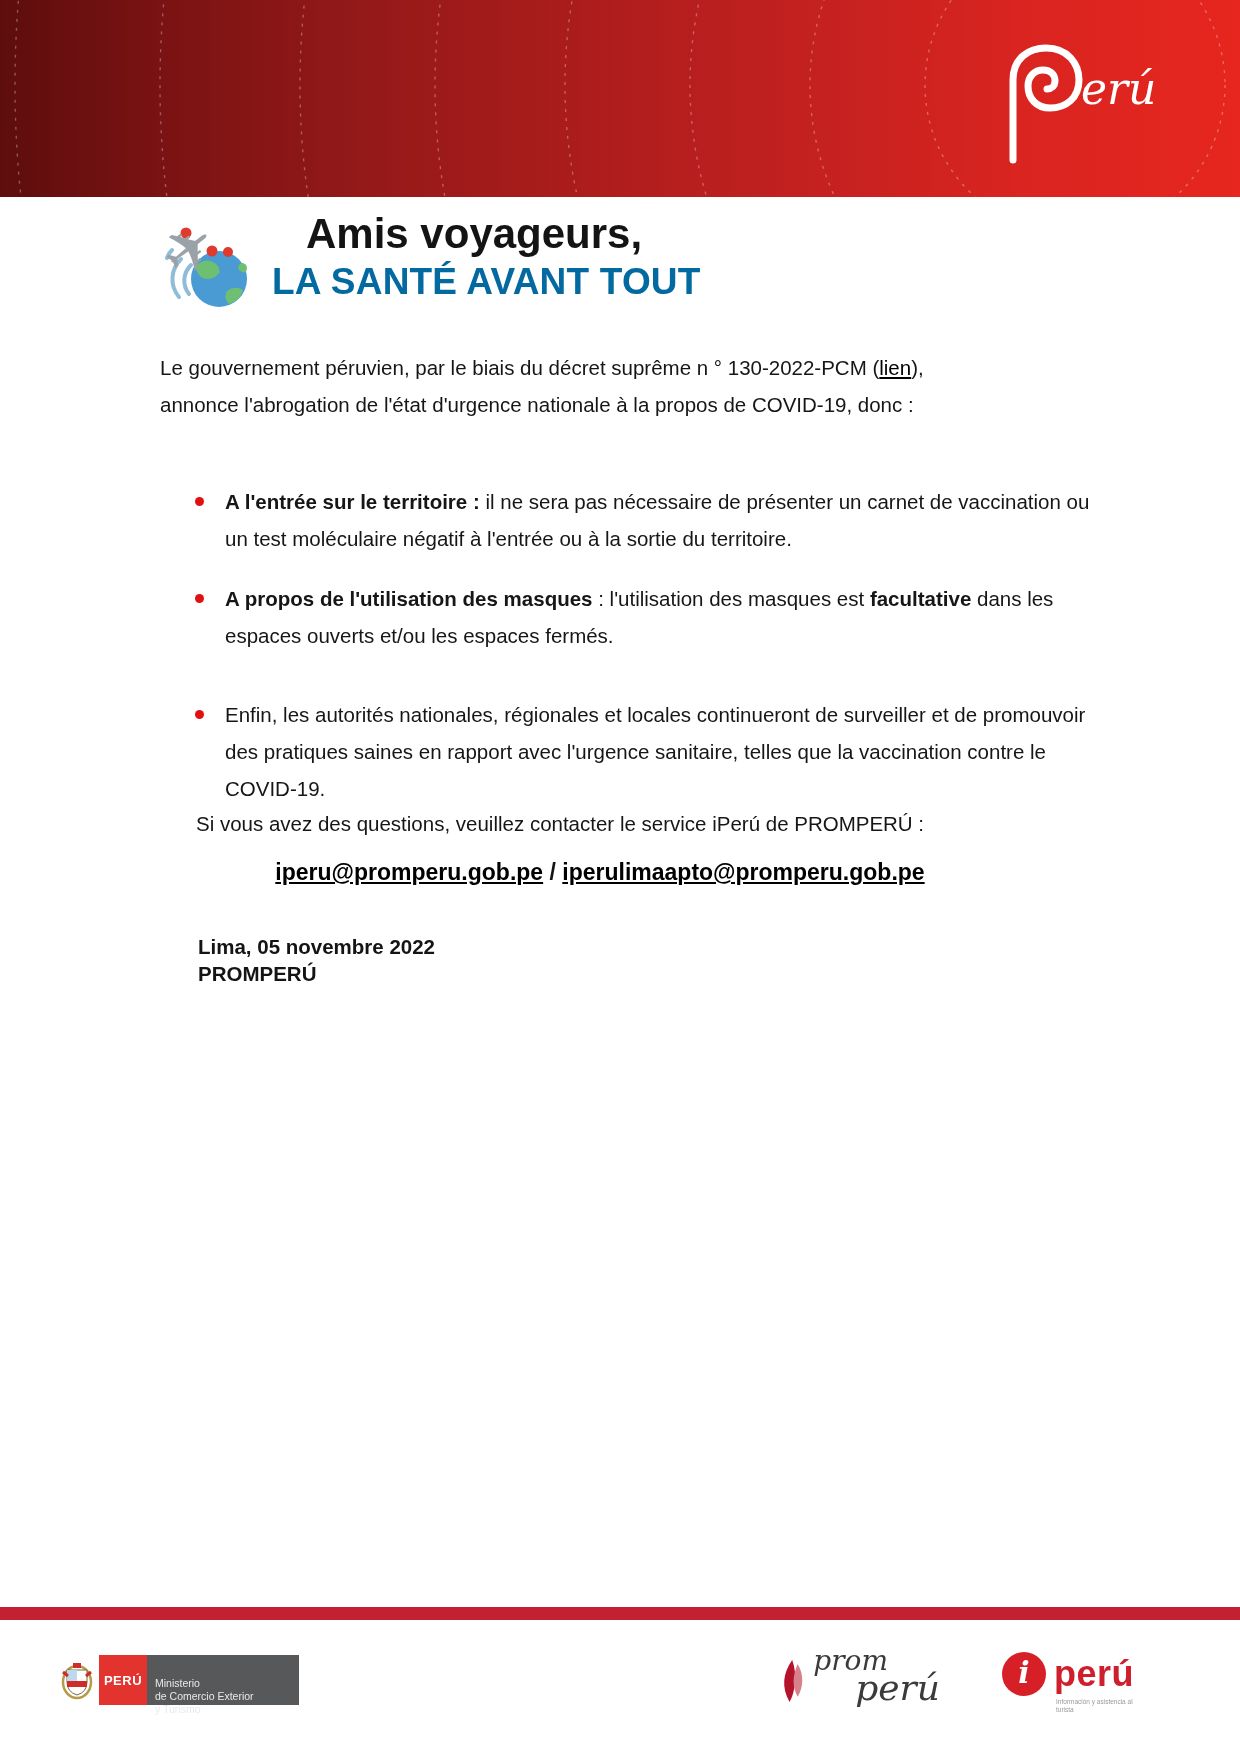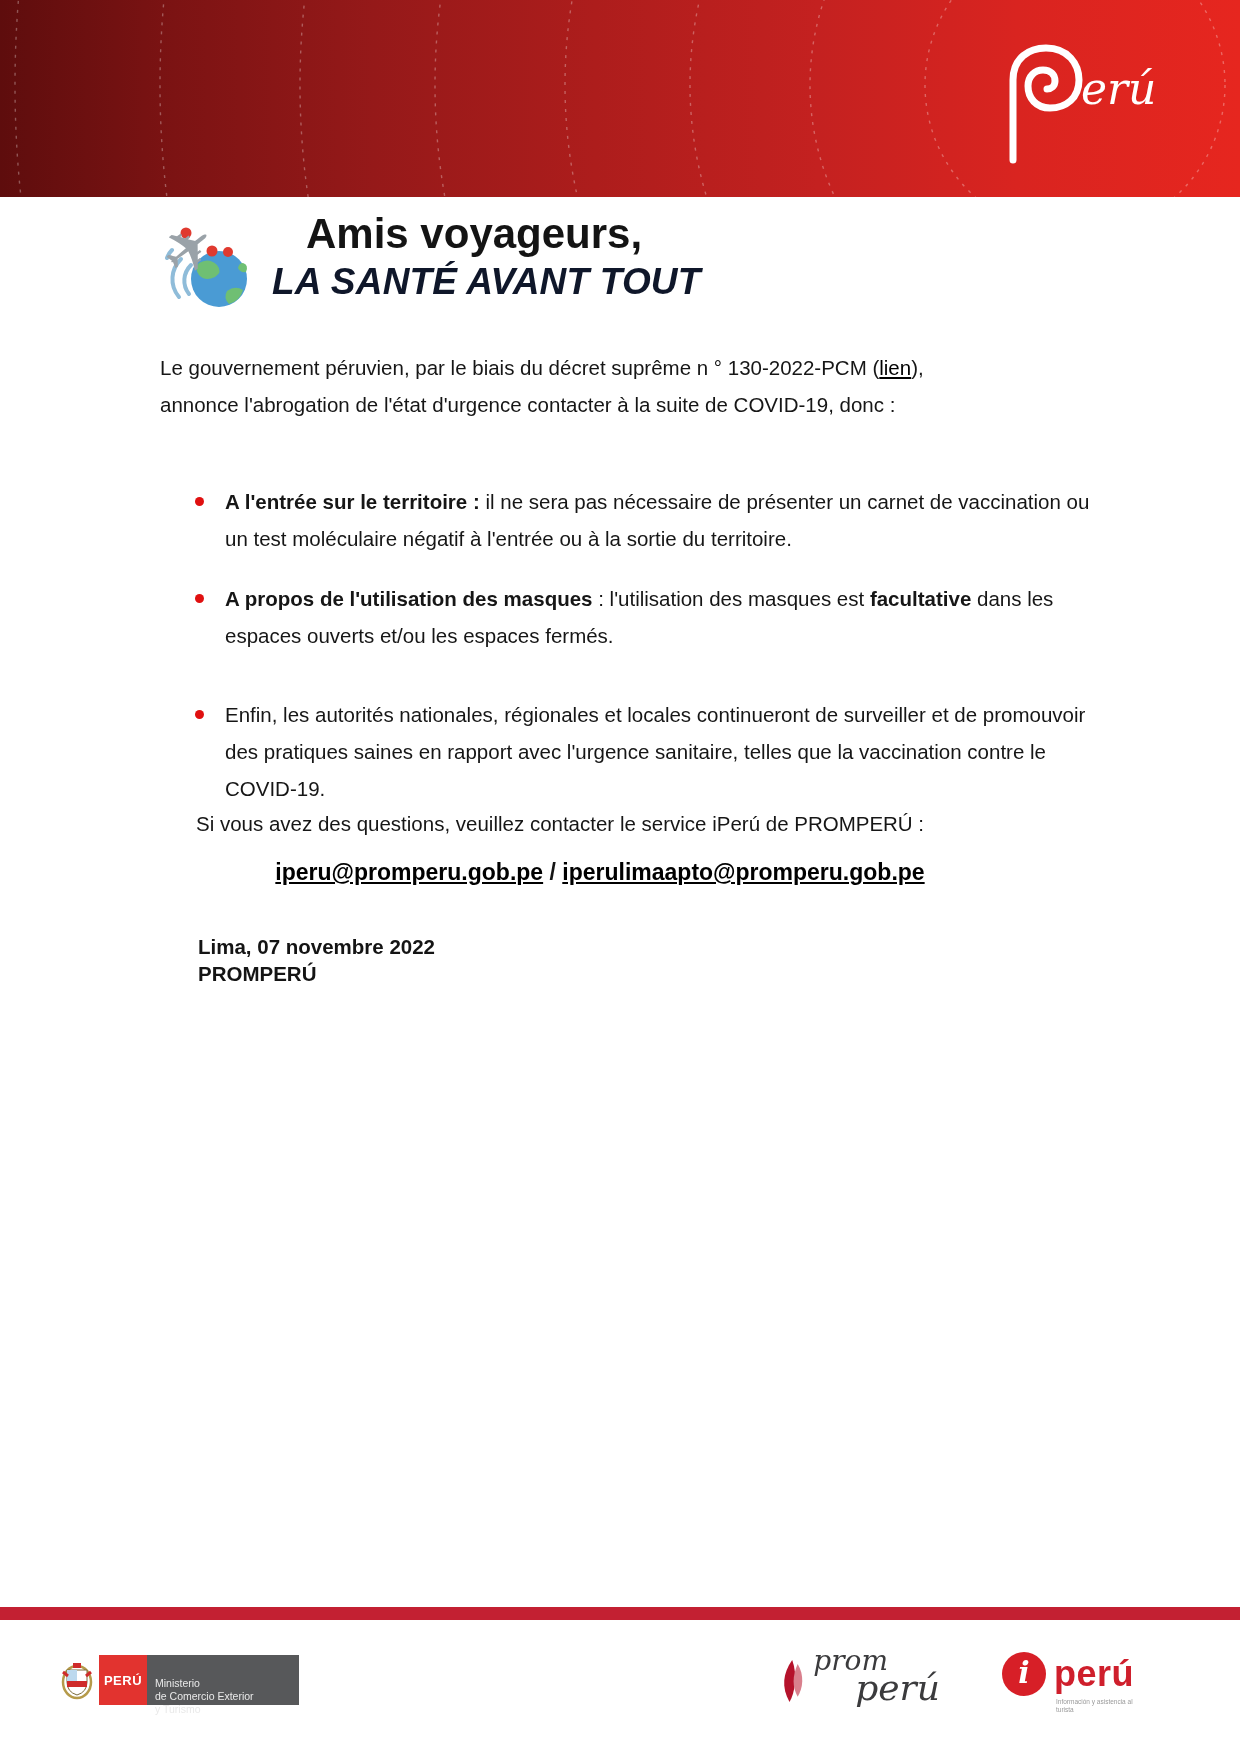--- a/index.html
+++ b/index.html
@@ -28,21 +28,21 @@
   .peru-logo { position: absolute; left: 985px; top: 38px; }
 
   
   .hero-icon { position: absolute; left: 155px; top: 203px; }
   .hero-line1 {
     position: absolute; left: 272px; top: 210px;
     font-size: 42px; font-weight: 700; color: #141414; margin-left: 34px;
   }
   .hero-line2 {
     position: absolute; left: 272px; top: 261px;
-    font-size: 37px; font-weight: 700; color: #0f172a; letter-spacing: 0.2px; font-style: italic;
+    font-size: 37px; font-weight: 700; color: #0369a1; letter-spacing: 0.2px;
   }
 
   
   .intro {
     position: absolute; left: 160px; top: 349px; width: 860px;
     font-size: 20.5px; line-height: 37px; color: #161616;
   }
   .intro a, .emails a { color: #000000; text-decoration: underline; }
   .bullets {
     position: absolute; left: 225px; top: 483px; width: 868px;
@@ -168,21 +168,21 @@
     <circle cx="31" cy="30" r="5.5" fill="#e03a2f"></circle>
     <circle cx="57" cy="48" r="5.5" fill="#e03a2f"></circle>
     <circle cx="73" cy="49" r="5" fill="#e03a2f"></circle>
     <text x="8" y="64" font-size="62" fill="#9aa2a8" transform="rotate(-38 40 44)">✈</text>
   </svg>
   <div class="hero-line1">Amis voyageurs,</div>
   <div class="hero-line2">LA SANTÉ AVANT TOUT</div>
 
   <div class="intro">
     <div><span>Le gouvernement péruvien, par le biais du décret suprême n ° 130-2022-PCM (</span><a href="#">lien</a><span>),</span></div>
-    <div>annonce l'abrogation de l'état d'urgence contacter à la suite de COVID-19, donc :</div>
+    <div>annonce l'abrogation de l'état d'urgence nationale à la propos de COVID-19, donc :</div>
   </div>
 
   <ul class="bullets">
     <li class="b1">
       <span class="dot"></span>
       <span class="lead-underline">A l'entrée sur le territoire :</span><span class="prewrap"> il ne sera pas nécessaire de présenter un carnet de vaccination ou un test moléculaire négatif à l'entrée ou à la sortie du territoire.</span>
     </li>
     <li class="b2">
       <span class="dot"></span>
       <span class="lead-underline">A propos de l'utilisation des masques</span><span> : l'utilisation des masques est </span><span class="bold">facultative</span><span class="prewrap"> dans les   espaces ouverts et/ou les espaces fermés.</span>
@@ -192,21 +192,21 @@
       <span>Enfin, les autorités nationales, régionales et locales continueront de surveiller et de promouvoir des pratiques saines en rapport avec l'urgence sanitaire, telles que la vaccination contre le COVID-19.</span>
     </li>
   </ul>
 
   <div class="contact">Si vous avez des questions, veuillez contacter le service iPerú de PROMPERÚ :</div>
   <div class="emails">
     <a href="#">iperu@promperu.gob.pe</a><span class="sep"> / </span><a href="#">iperulimaapto@promperu.gob.pe</a>
   </div>
 
   <div class="signature">
-    <div>Lima, 07 novembre 2022</div>
+    <div>Lima, 05 novembre 2022</div>
     <div>PROMPERÚ</div>
   </div>
 
   <div class="bottom-bar"></div>
 
   <div class="footer">
 
     <div class="ministry-logo">
       <div class="escudo-box">
         <svg width="34" height="40" viewBox="0 0 34 40">

